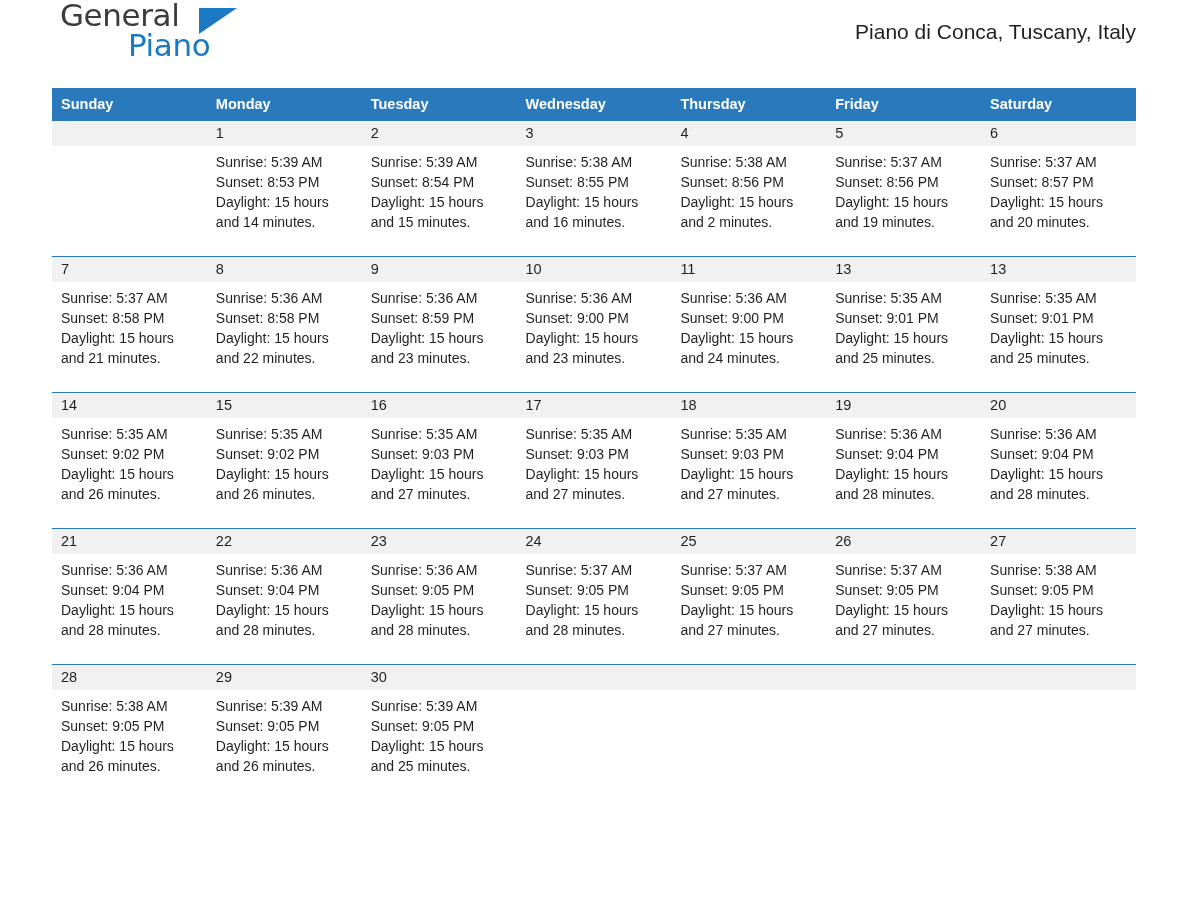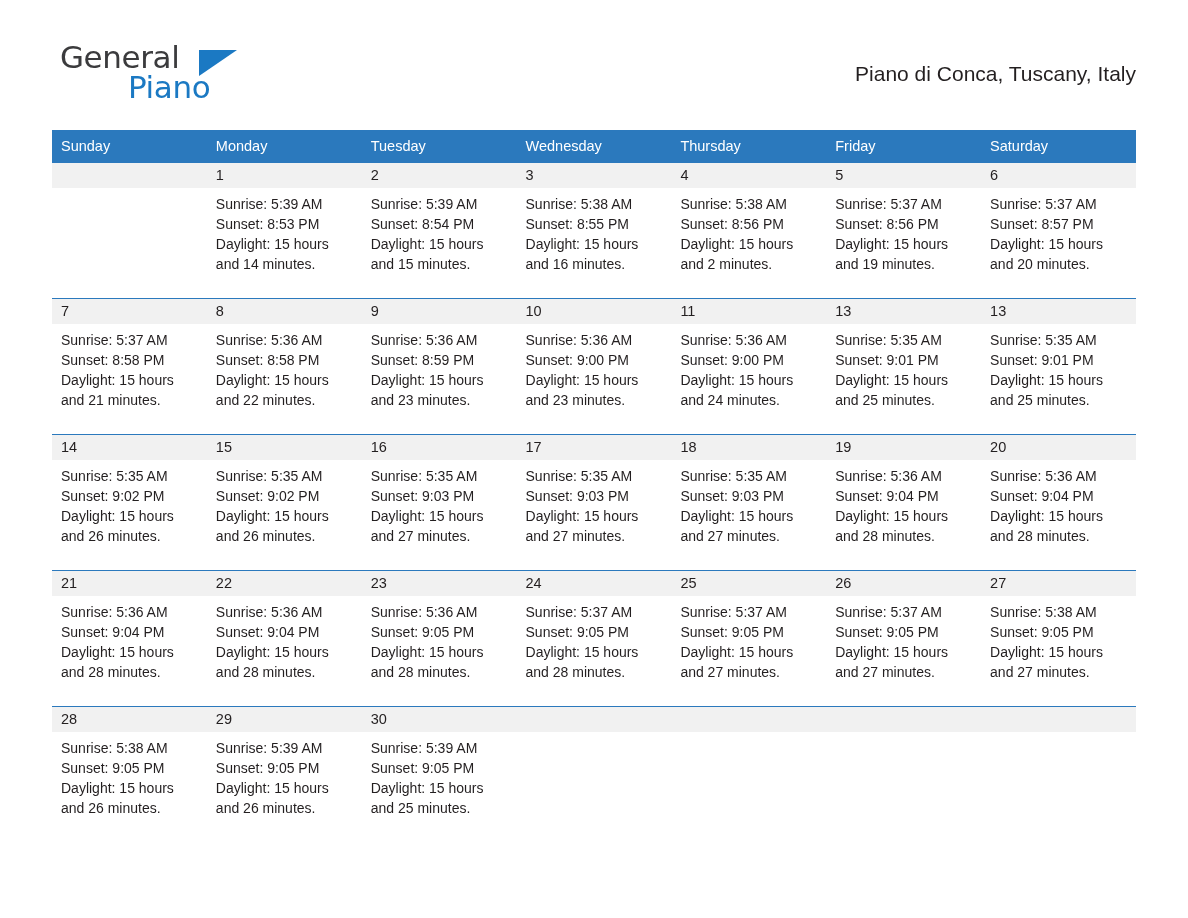--- a/index.html
+++ b/index.html
@@ -19,21 +19,20 @@
     width: 1188px;
     height: 918px;
     box-sizing: border-box;
     padding: 0 52px;
   }
   
   .header {
     display: flex;
     align-items: flex-start;
     justify-content: space-between;
-    padding-top: 42px;
   }
   .logo {
     position: relative;
     width: 190px;
     height: 66px;
     line-height: 1;
   }
   .logo-general {
     position: absolute;
     left: 8px;
@@ -79,21 +78,21 @@
   
   .calendar {
     margin-top: 22px;
     width: 1084px;
     border-collapse: collapse;
     table-layout: fixed;
   }
   .calendar th {
     background: #2b79bd;
     color: #ffffff;
-    font-weight: normal;
+    font-weight: bold;
     font-size: 14.5px;
     text-align: left;
     padding: 7px 0 8px 9px;
     height: 17px;
   }
   .calendar td {
     width: 154.8px;
     vertical-align: top;
     border-top: 1px solid #2b79bd;
     padding: 0;

